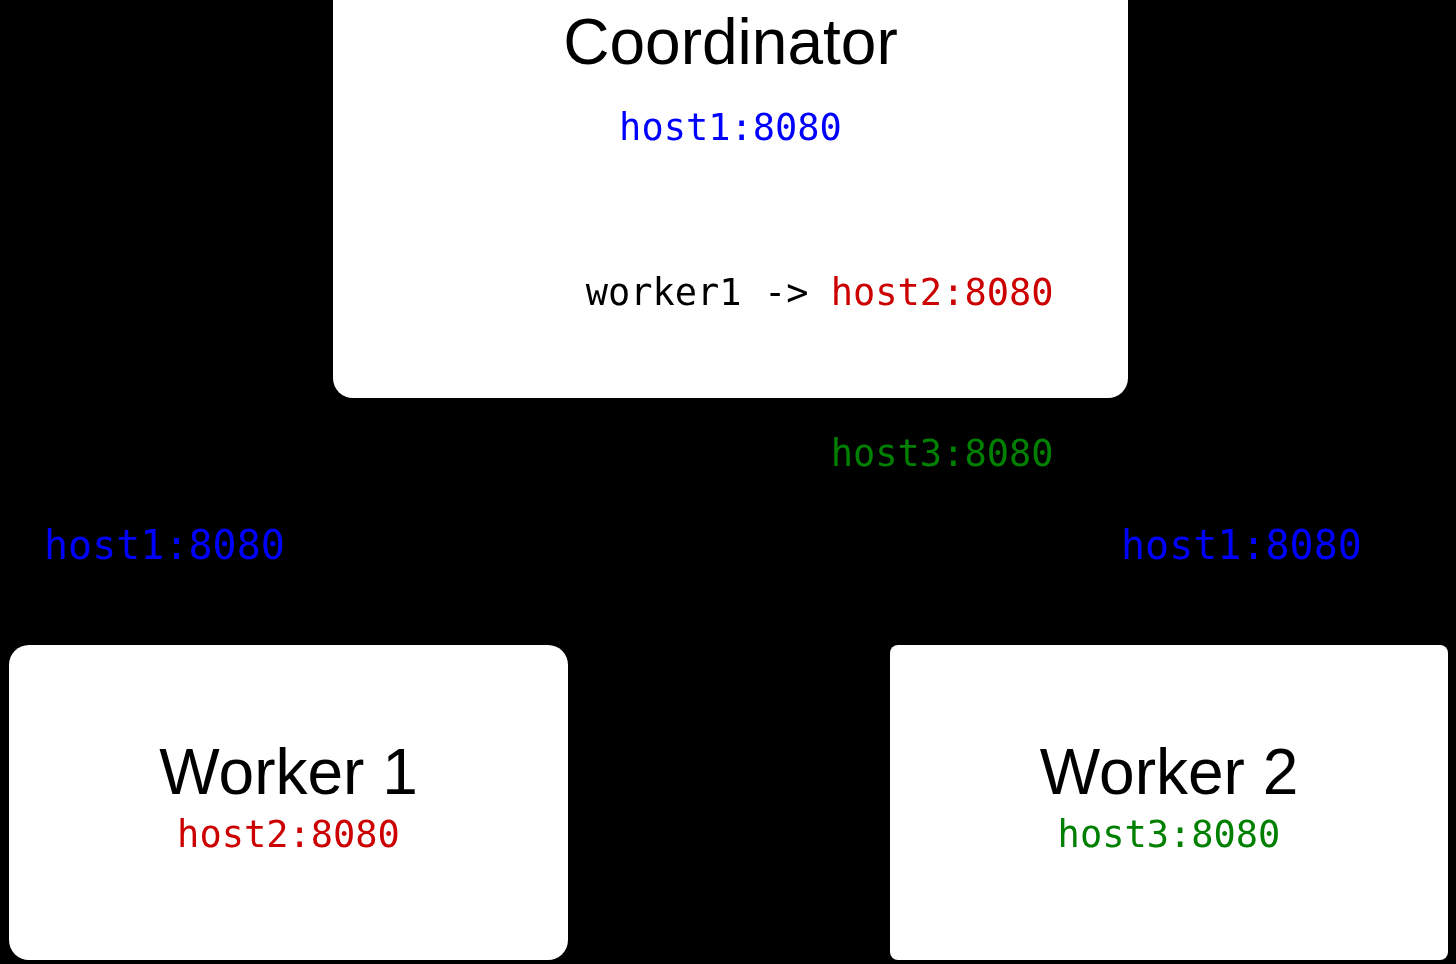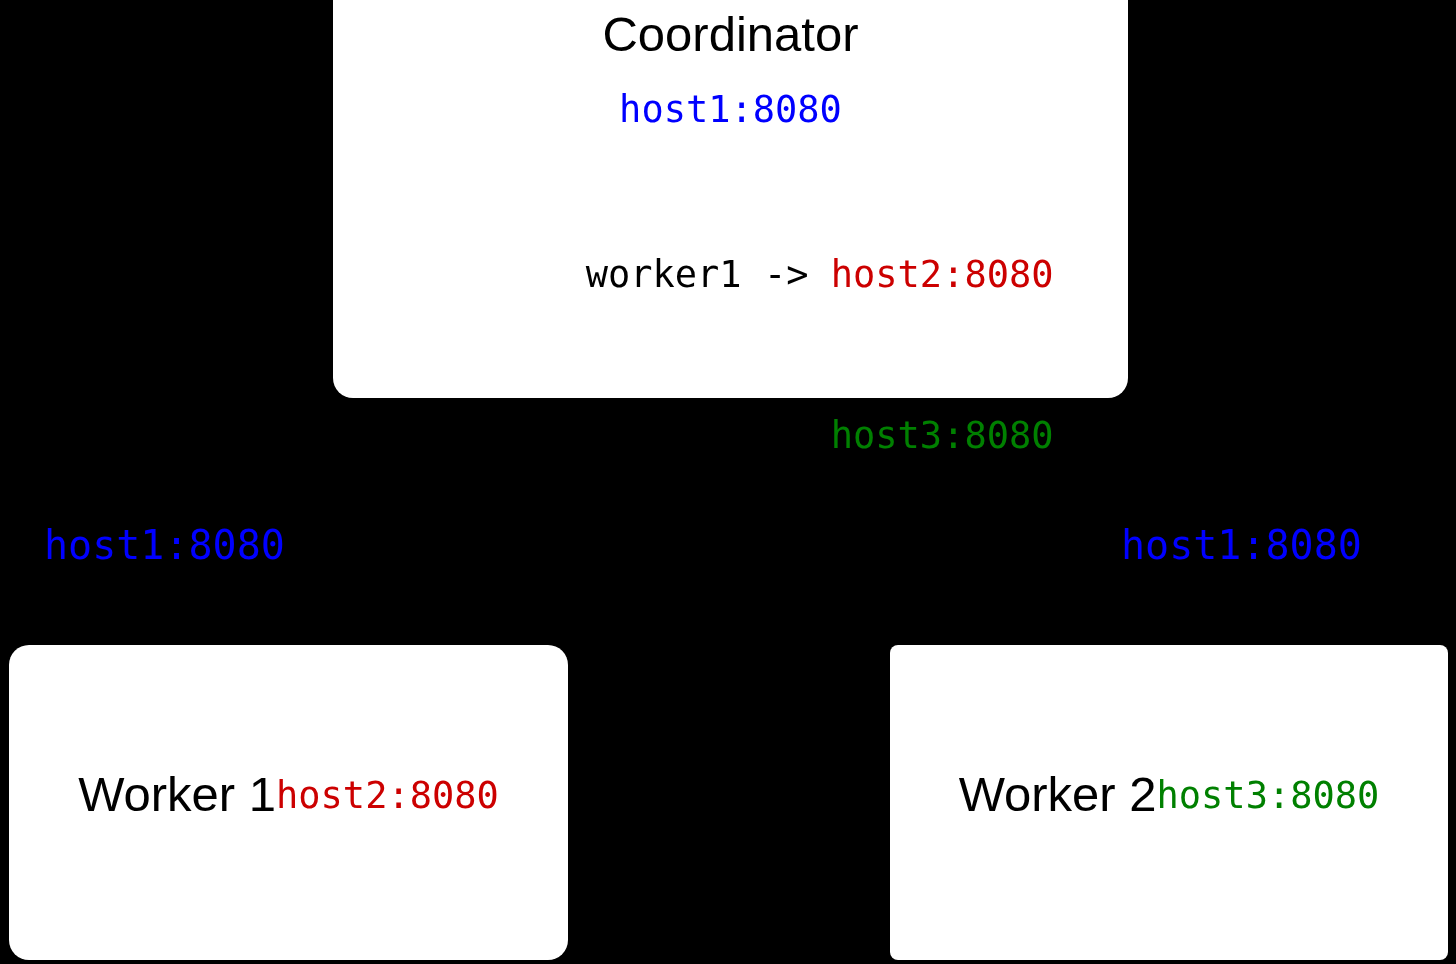--- a/index.html
+++ b/index.html
@@ -52,21 +52,21 @@
     left: 890px;
     top: 645px;
     width: 558px;
     height: 315px;
     justify-content: center;
     border-radius: 8px;
   }
 
   .node-title {
     font-family: "Liberation Sans", sans-serif;
-    font-size: 49px;
+    font-size: 64px;
     font-weight: 400;
     color: #000000;
     line-height: 1.15;
     letter-spacing: 0px;
     white-space: nowrap;
   }
 
   .node-addr {
     font-family: "DejaVu Sans Mono", "Liberation Mono", monospace;
     font-size: 37px;
@@ -115,20 +115,21 @@
     top: 525px;
   }
 
   #edge-label-right {
     left: 1121px;
     top: 525px;
   }
 
   .worker-stack {
     display: flex;
+    flex-direction: column;
     align-items: center;
     transform: translateY(-6px);
   }
 </style>
 </head>
 <body>
 
 <div id="canvas">
 
   <div class="node-box" id="coordinator-node">

